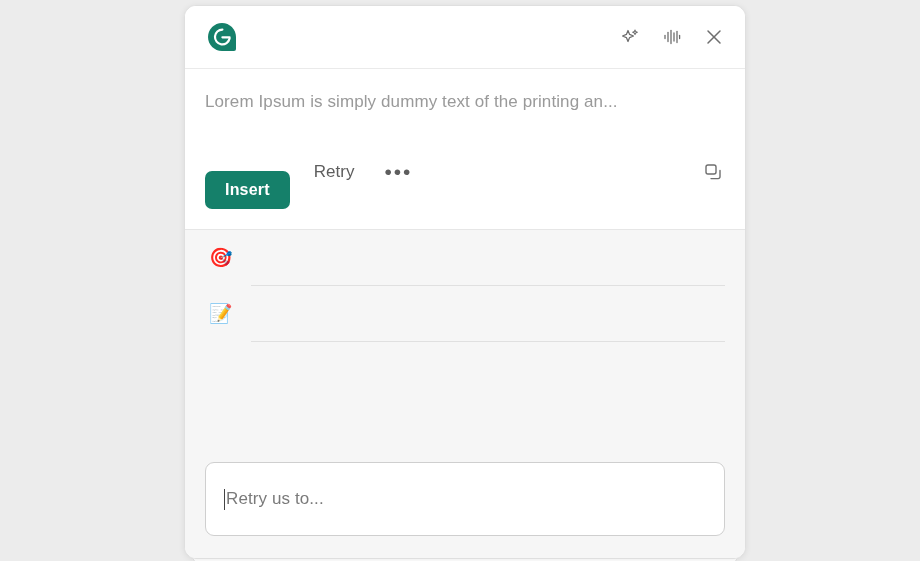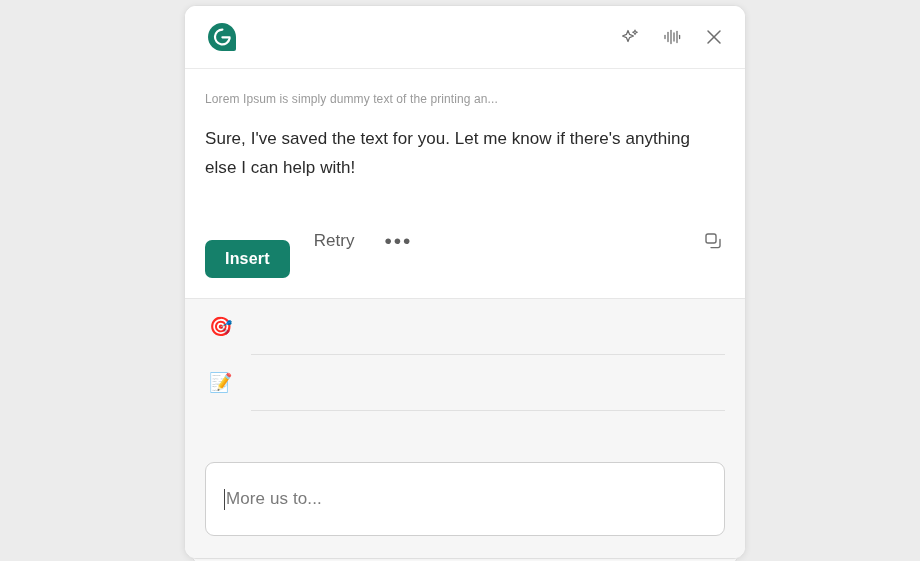--- a/index.html
+++ b/index.html
@@ -79,21 +79,21 @@
     color: #6e6e6e;
   }
 
   
   .conversation {
     background: #ffffff;
     padding: 22px 20px 20px 20px;
     border-bottom: 1px solid #e6e6e6;
   }
   .source-text {
-    font-size: 12px;
+    font-size: 17px;
     color: #9a9a9a;
     line-height: 1.35;
     letter-spacing: 0.1px;
     white-space: nowrap;
     overflow: hidden;
     text-overflow: ellipsis;
   }
   .reply-text {
     margin-top: 18px;
     font-size: 17px;
@@ -265,21 +265,20 @@
             <line x1="16" y1="4" x2="4" y2="16"></line>
           </g>
         </svg>
       </div>
     </div>
   </div>
 
   <div class="conversation">
     <div class="source-text">Lorem Ipsum is simply dummy text of the printing an...</div>
 
-    <div class="reply-text">Sure, I've saved the text for you. Let me know if there's anything else I can help with!</div>
 
     <div class="action-row">
       <button class="btn-insert">Insert</button>
       <button class="btn-retry">Retry</button>
       <button class="btn-more">•••</button>
 
       <div class="copy-btn">
         <svg width="20" height="20" viewBox="0 0 20 20" aria-hidden="true">
           <rect x="3" y="3" width="10" height="9" rx="2" fill="none" stroke="#6e6e6e" stroke-width="1.4"></rect>
           <path d="M8 16.6 L15.2 16.6 A1.8 1.8 0 0 0 17 14.8 L17 8.4" fill="none" stroke="#6e6e6e" stroke-width="1.4" stroke-linecap="round"></path>
@@ -298,17 +297,17 @@
     <div class="suggestion-item">
       <div class="sg-icon">📝</div>
       <div class="divider"></div>
     </div>
 
   </div>
 
   <div class="prompt-wrap">
     <div class="prompt-box">
       <div class="caret"></div>
-      <div class="prompt-placeholder">More us to...</div>
+      <div class="prompt-placeholder">Retry us to...</div>
     </div>
   </div>
 
 </div>
 
 </body></html>

